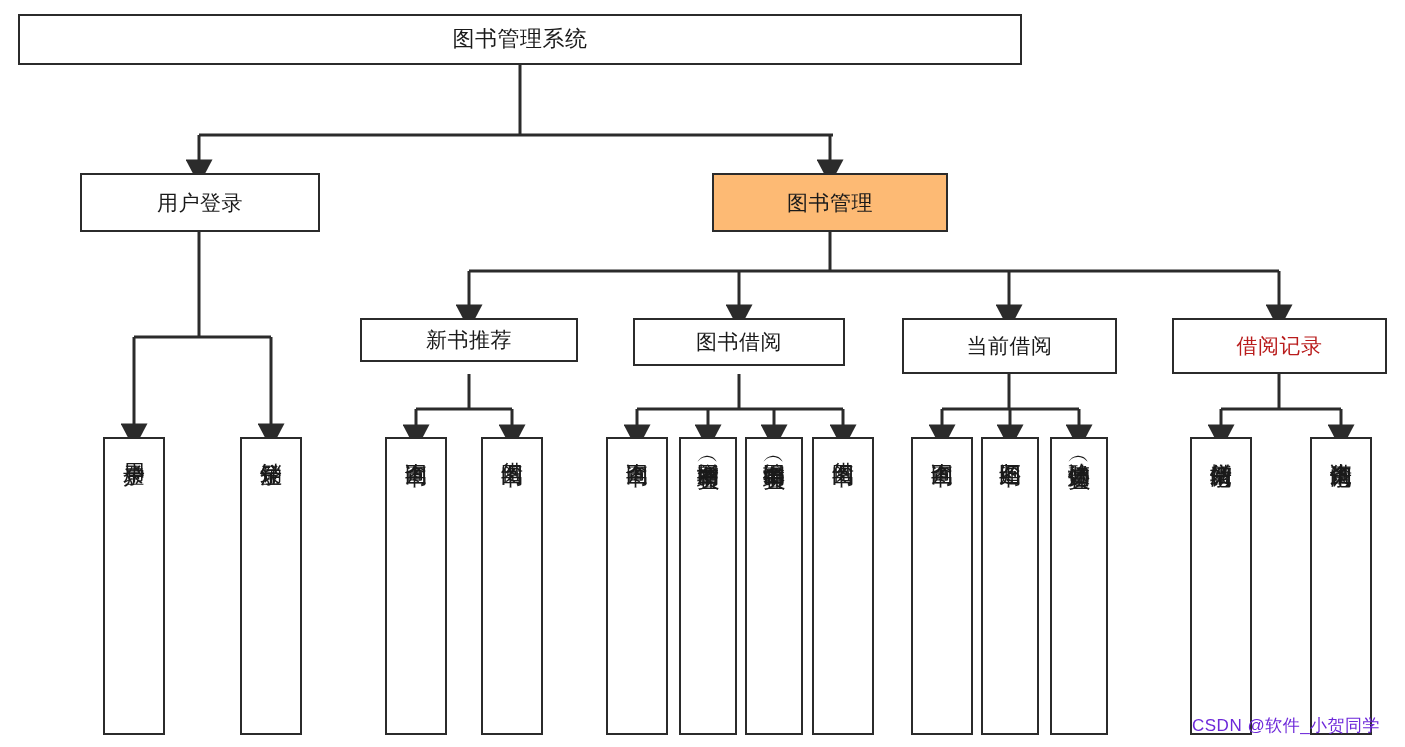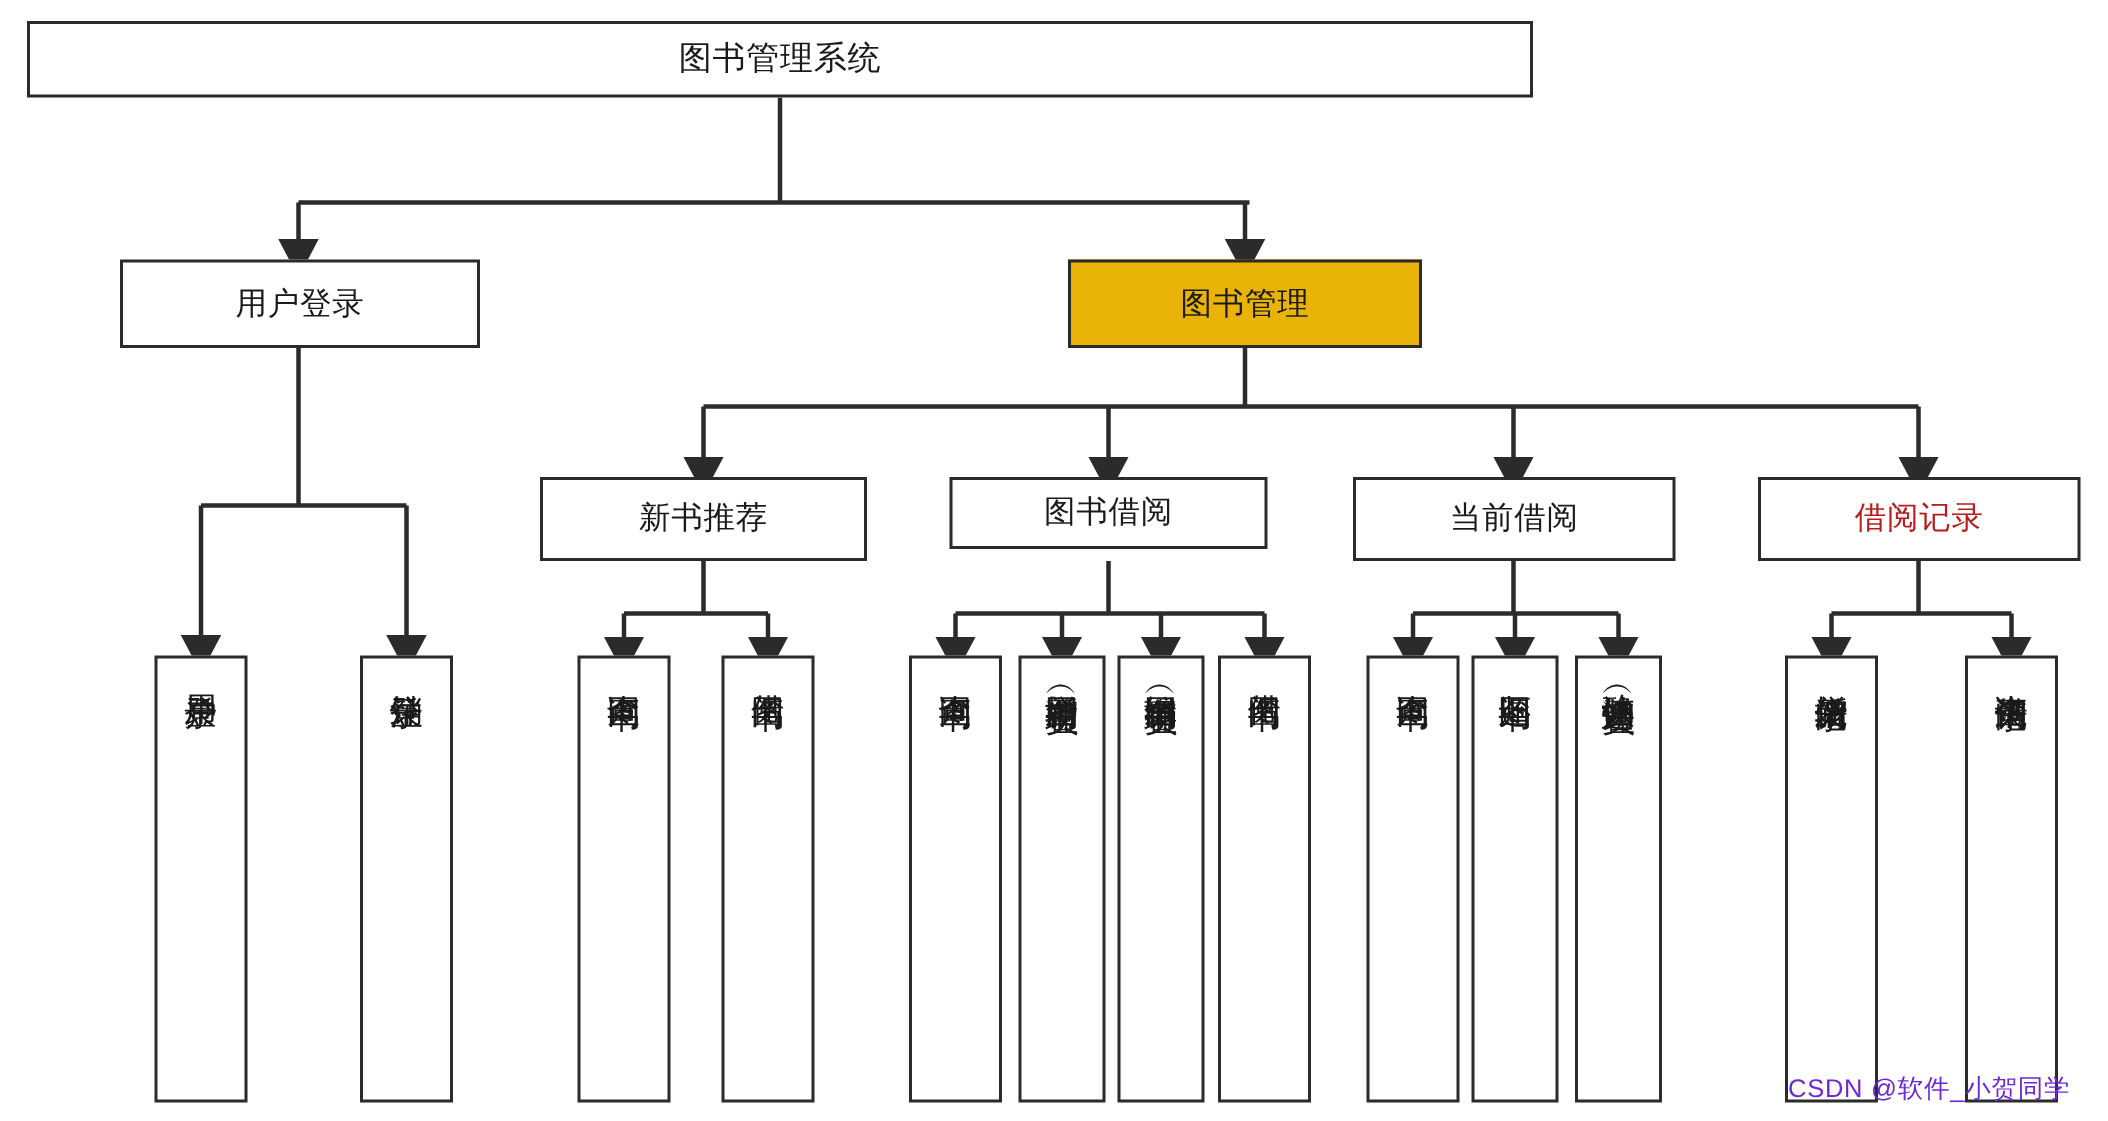--- a/index.html
+++ b/index.html
@@ -121,25 +121,25 @@
     </g>
   </svg>
 
   <div class="node horizontal root" style="left: 18px; top: 14px; width: 1004px; height: 51px; border-color: rgb(43, 43, 43); background: rgb(255, 255, 255); color: rgb(26, 26, 26);">
     <span class="label">图书管理系统</span>
   </div>
 
   <div class="node horizontal" style="left: 80px; top: 173px; width: 240px; height: 59px; border-color: rgb(43, 43, 43); background: rgb(255, 255, 255); color: rgb(26, 26, 26);">
     <span class="label">用户登录</span>
   </div>
-  <div class="node horizontal" style="left: 712px; top: 173px; width: 236px; height: 59px; border-color: rgb(43, 43, 43); background: #eab308; color: rgb(26, 26, 26);">
+  <div class="node horizontal" style="left: 712px; top: 173px; width: 236px; height: 59px; border-color: rgb(43, 43, 43); background: #fdba74; color: rgb(26, 26, 26);">
     <span class="label">图书管理</span>
   </div>
 
-  <div class="node horizontal" style="left: 360px; top: 318px; width: 218px; height: 56px; border-color: rgb(43, 43, 43); background: rgb(255, 255, 255); color: rgb(26, 26, 26);">
+  <div class="node horizontal" style="left: 360px; top: 318px; width: 218px; height: 44px; border-color: rgb(43, 43, 43); background: rgb(255, 255, 255); color: rgb(26, 26, 26);">
     <span class="label">新书推荐</span>
   </div>
   <div class="node horizontal" style="left: 633px; top: 318px; width: 212px; height: 48px; border-color: rgb(43, 43, 43); background: rgb(255, 255, 255); color: rgb(26, 26, 26);">
     <span class="label">图书借阅</span>
   </div>
   <div class="node horizontal" style="left: 902px; top: 318px; width: 215px; height: 56px; border-color: rgb(43, 43, 43); background: rgb(255, 255, 255); color: rgb(26, 26, 26);">
     <span class="label">当前借阅</span>
   </div>
   <div class="node horizontal" style="left: 1172px; top: 318px; width: 215px; height: 56px; border-color: rgb(43, 43, 43); background: rgb(255, 255, 255); color: #b91c1c;">
     <span class="label">借阅记录</span>

